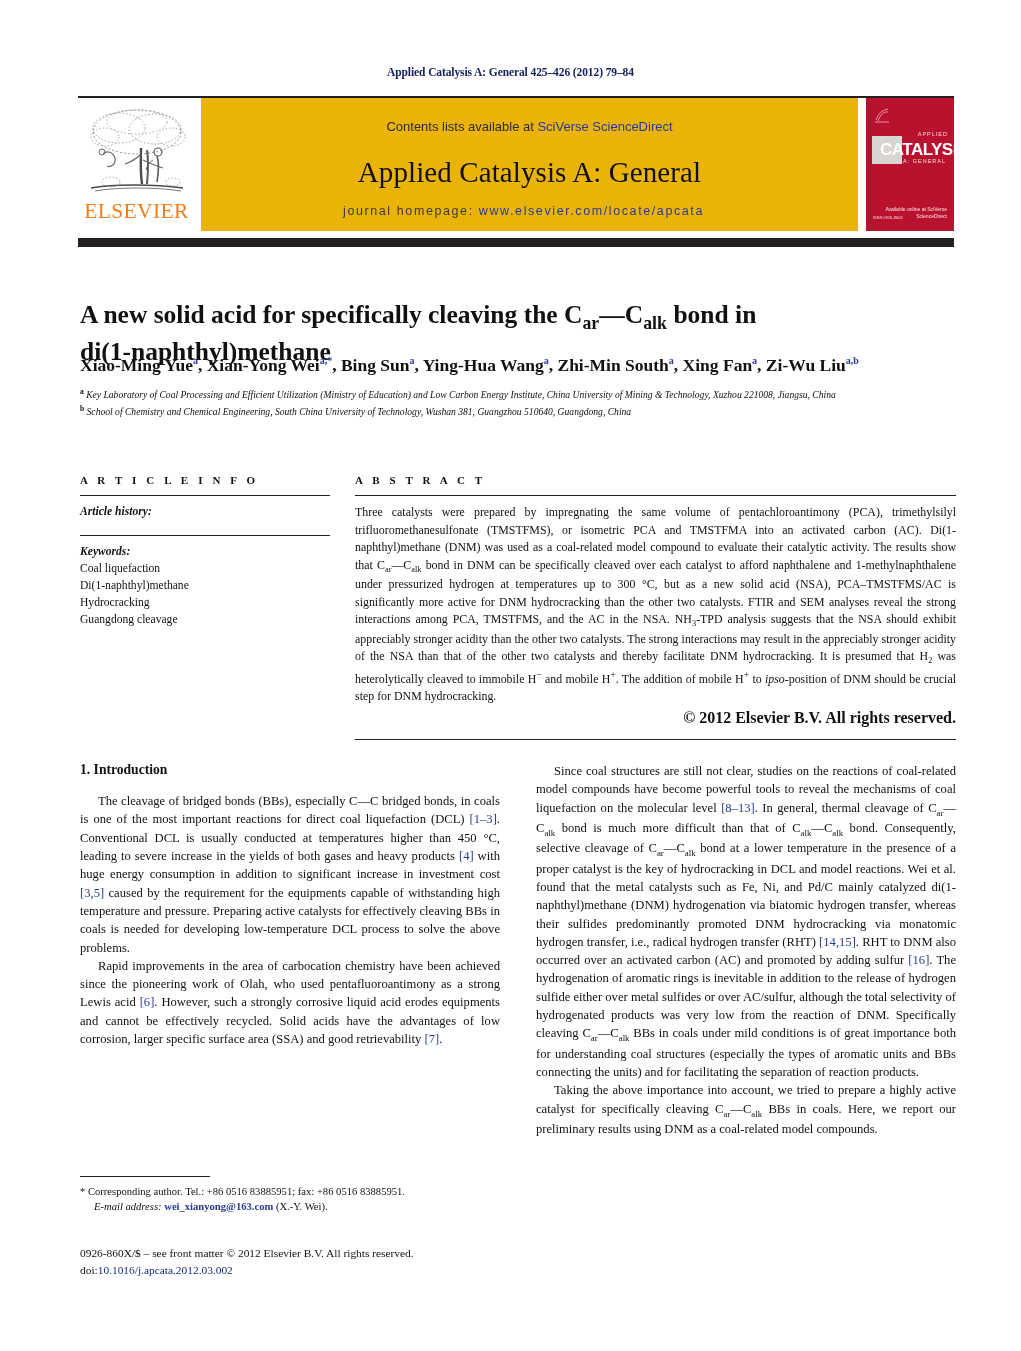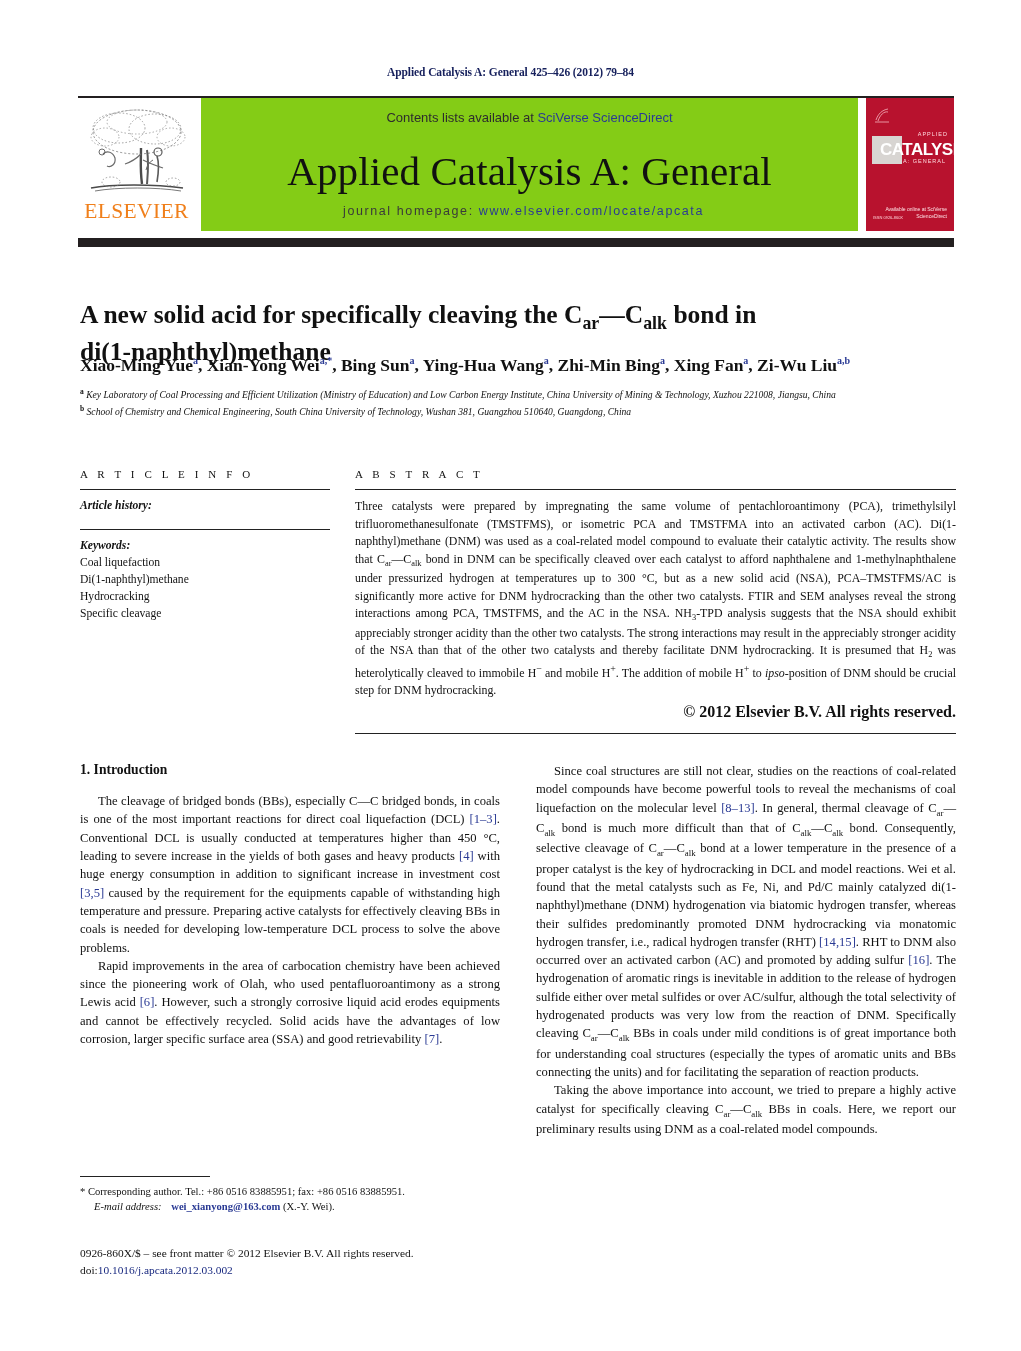--- a/index.html
+++ b/index.html
@@ -60,42 +60,42 @@
   .elsevier-word {
     font-family: "Liberation Serif", serif;
     color: #f07f1a;
     font-size: 21.5px;
     letter-spacing: 0.4px;
     line-height: 1;
     margin-top: 1px;
   }
   .journal-band {
     flex: 1 1 auto;
-    background: #84cc16;
+    background: #eab308;
     margin-left: 6px;
     margin-right: 8px;
     position: relative;
     display: flex;
     flex-direction: column;
     align-items: center;
     justify-content: flex-start;
-    padding-top: 12px;
+    padding-top: 21px;
     box-sizing: border-box;
   }
   .contents-line {
     font-family: "Liberation Sans", sans-serif;
     font-size: 13px;
     color: #2d2d2d;
   }
   .contents-line .sd {
     color: #2a3a94;
   }
   .journal-title {
     font-family: "Liberation Serif", serif;
-    font-size: 41px;
+    font-size: 29px;
     color: #111;
     margin-top: 22px;
     letter-spacing: 0.1px;
   }
   .homepage-line {
     font-family: "Liberation Sans", sans-serif;
     font-size: 12.5px;
     color: #3a3a3a;
     letter-spacing: 1.6px;
     position: absolute;
@@ -222,24 +222,25 @@
     top: 468px;
     left: 80px;
     width: 876px;
     display: flex;
   }
   .col-info { width: 250px; flex: 0 0 250px; }
   .col-gap  { width: 25px; flex: 0 0 25px; }
   .col-abs  { flex: 1 1 auto; }
   .sechead {
     font-family: "Liberation Serif", serif;
-    font-weight: normal;
+    font-weight: bold;
     font-size: 11px;
     letter-spacing: 3.6px;
     color: #111;
+    margin-top: 6px;
   }
   .rule {
     border-top: 1.1px solid #222;
     margin-top: 9px;
     margin-bottom: 8px;
   }
   .info-block {
     font-family: "Liberation Serif", serif;
     font-size: 11.6px;
     line-height: 1.46;
@@ -302,21 +303,21 @@
     width: 420px;
   }
   .fn-rule { border-top: 1.1px solid #222; width: 130px; margin-bottom: 7px; }
   .fn {
     font-family: "Liberation Serif", serif;
     font-size: 10.6px;
     line-height: 1.45;
     color: #111;
   }
   .fn .email-lbl { font-style: italic; }
-  .fn .email { color: #2a3a94; font-weight: bold; margin-left: 7px; }
+  .fn .email { color: #2a3a94; font-weight: bold; }
   .imprint {
     position: absolute;
     top: 1245px;
     left: 80px;
     width: 440px;
     font-family: "Liberation Serif", serif;
     font-size: 11.4px;
     line-height: 1.5;
     color: #111;
   }
@@ -395,42 +396,42 @@
     </div>
   </div>
 
   <div class="blackbar"></div>
 
   <h1 class="title">
     <span>A new solid acid for specifically cleaving the C</span><sub>ar</sub><span>—C</span><sub>alk</sub><span> bond in</span><br>
     <span>di(1-naphthyl)methane</span>
   </h1>
 
-  <div class="authors"><span>Xiao-Ming Yue</span><sup>a</sup><span>, </span><span>Xian-Yong Wei</span><sup>a,*</sup><span>, </span><span>Bing Sun</span><sup>a</sup><span>, </span><span>Ying-Hua Wang</span><sup>a</sup><span>, </span><span>Zhi-Min Bing</span><sup>a</sup><span>, </span><span>Xing Fan</span><sup>a</sup><span>, </span><span>Zi-Wu Liu</span><sup>a,b</sup></div>
+  <div class="authors"><span>Xiao-Ming Yue</span><sup>a</sup><span>, </span><span>Xian-Yong Wei</span><sup>a,*</sup><span>, </span><span>Bing Sun</span><sup>a</sup><span>, </span><span>Ying-Hua Wang</span><sup>a</sup><span>, </span><span>Zhi-Min South</span><sup>a</sup><span>, </span><span>Xing Fan</span><sup>a</sup><span>, </span><span>Zi-Wu Liu</span><sup>a,b</sup></div>
 
   <div class="affils">
       <div><sup>a</sup><span> Key Laboratory of Coal Processing and Efficient Utilization (Ministry of Education) and Low Carbon Energy Institute, China University of Mining &amp; Technology, Xuzhou 221008, Jiangsu, China</span></div>
       <div><sup>b</sup><span> School of Chemistry and Chemical Engineering, South China University of Technology, Wushan 381, Guangzhou 510640, Guangdong, China</span></div>
     </div>
 
   <div class="infoabs">
     <div class="col-info">
       <div class="sechead">A R T I C L E   I N F O</div>
       <div class="rule"></div>
       <div class="info-block">
         <div class="lbl">Article history:</div>
       </div>
       <div class="info-rule2"></div>
       <div class="info-block">
         <div class="lbl">Keywords:</div>
         <div id="keyword-items">
             <div>Coal liquefaction</div>
             <div>Di(1-naphthyl)methane</div>
             <div>Hydrocracking</div>
-            <div>Specific cleavage</div>
+            <div>Guangdong cleavage</div>
           </div>
       </div>
     </div>
 
     <div class="col-gap"></div>
 
     <div class="col-abs">
       <div class="sechead">A B S T R A C T</div>
       <div class="rule"></div>
       <div class="abstract">

